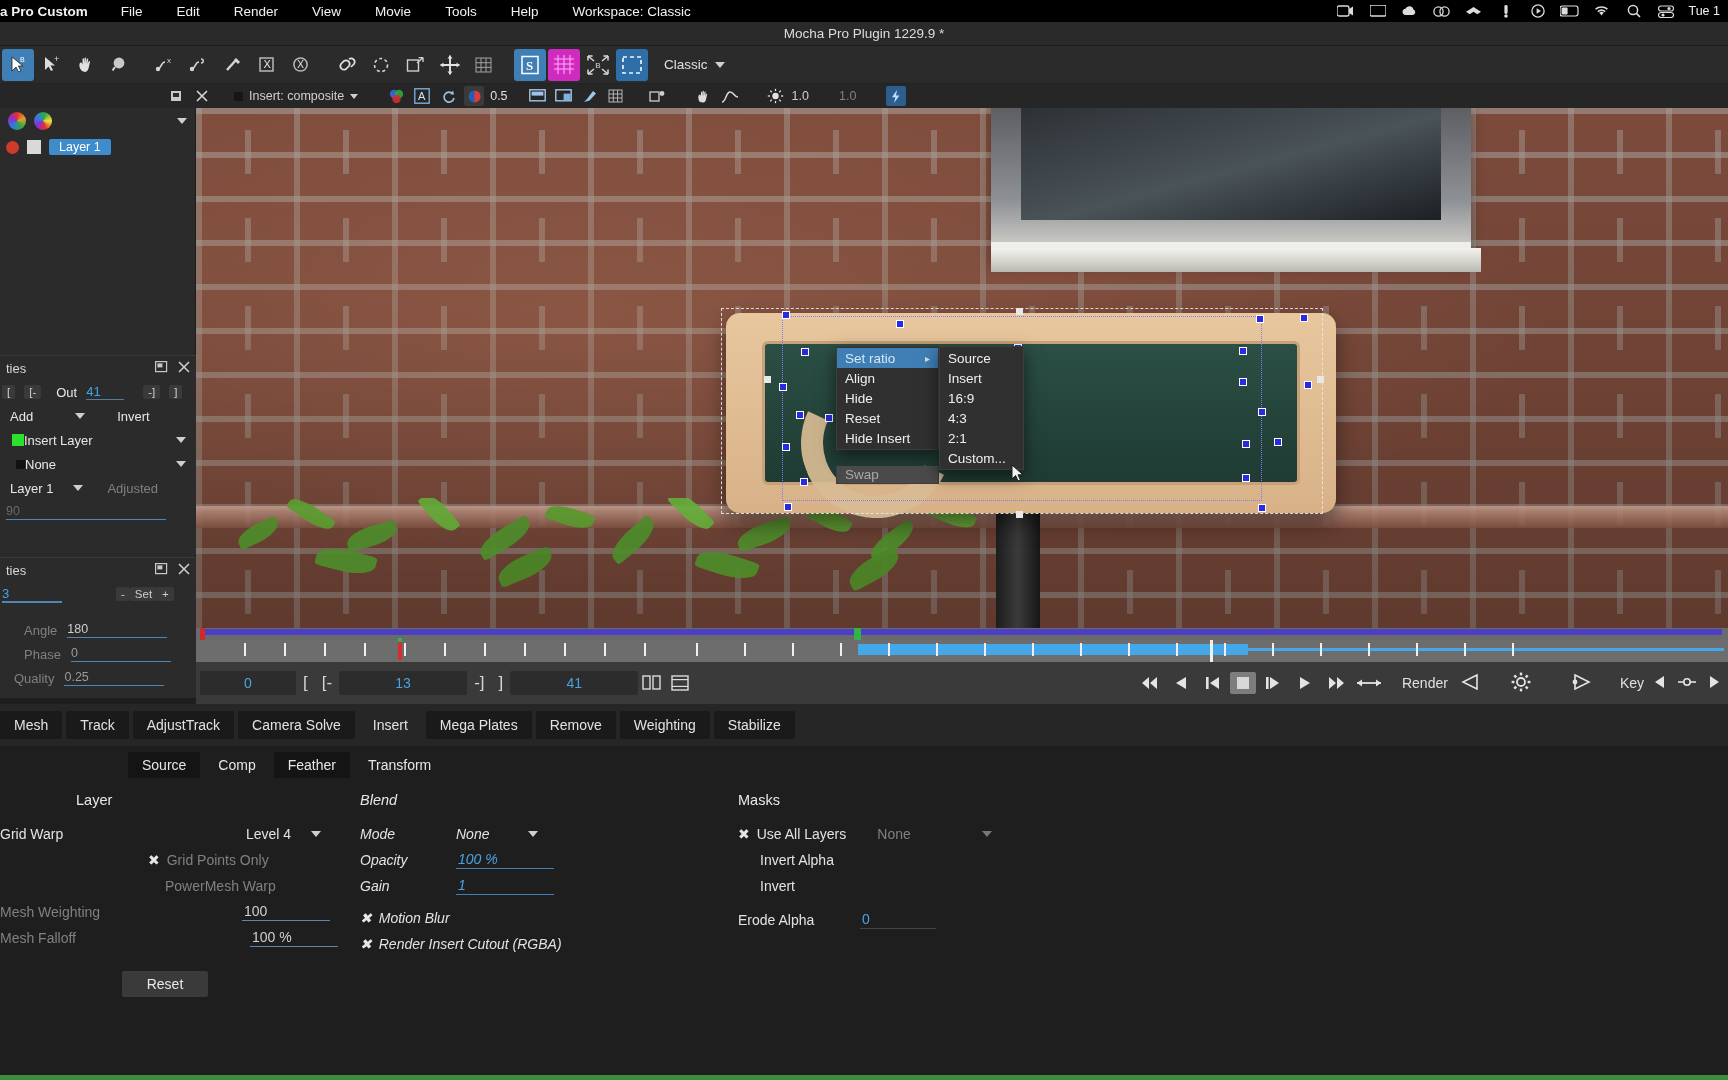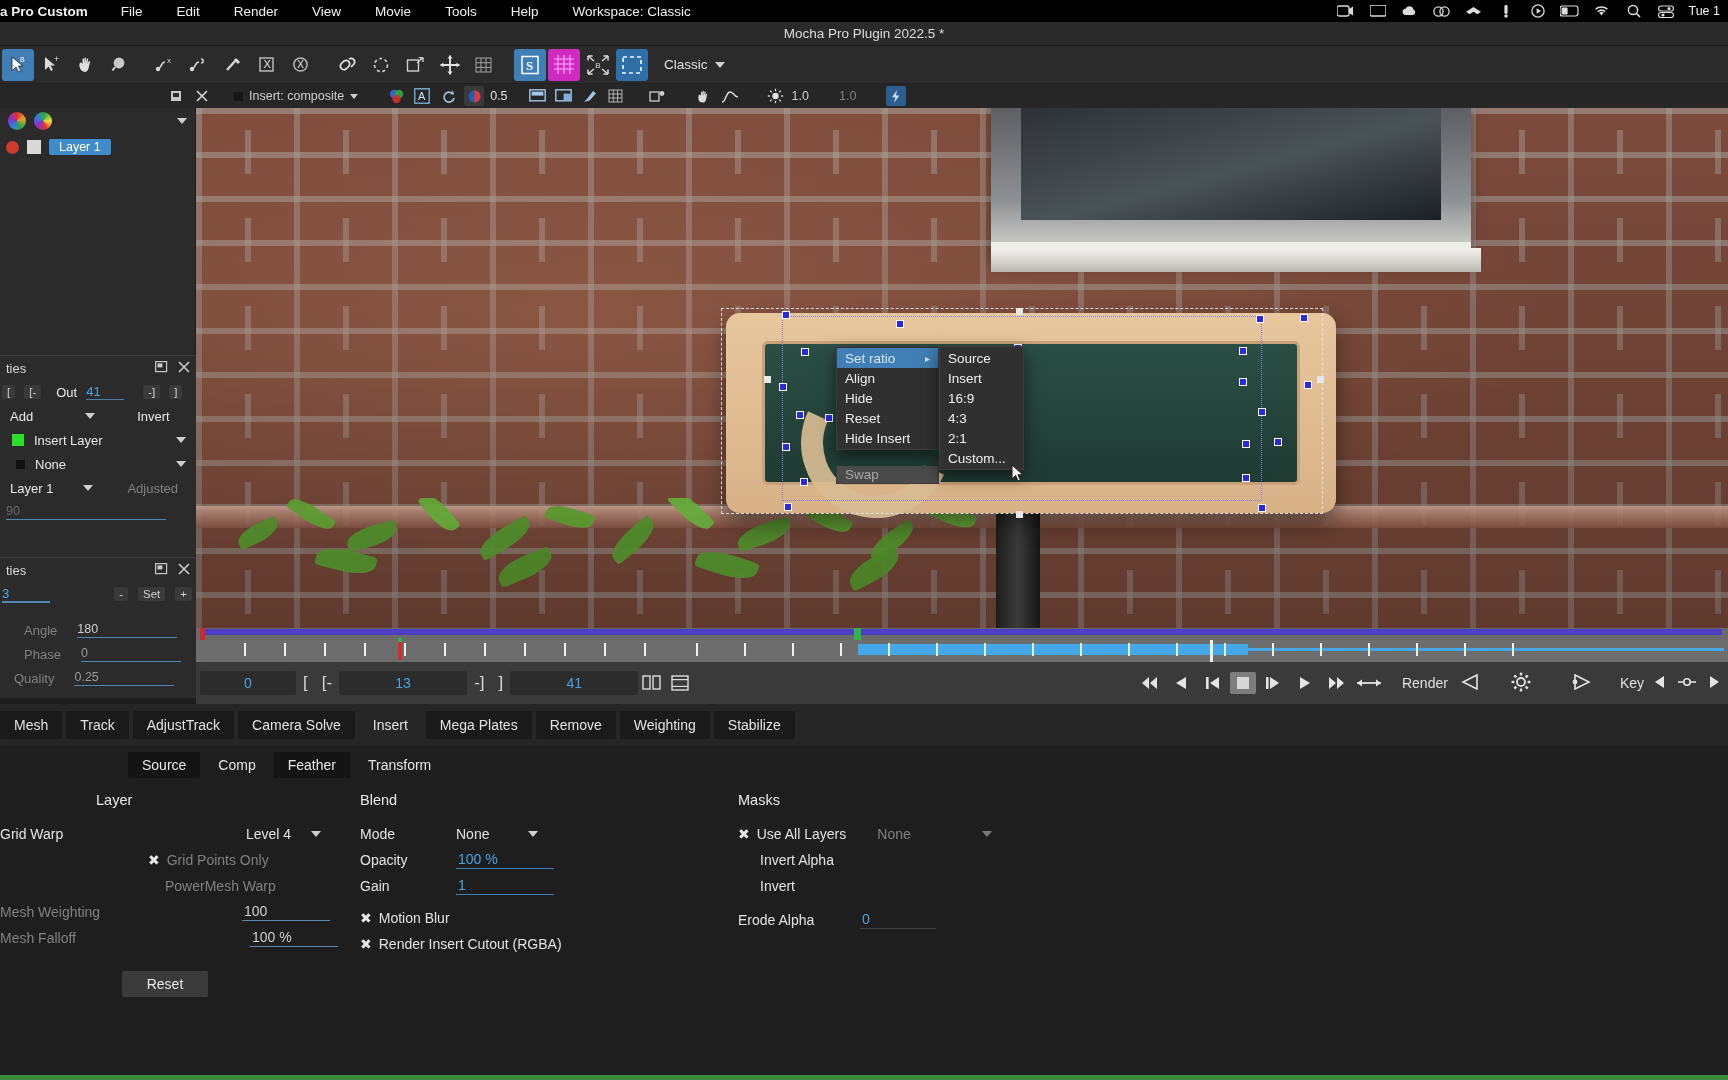--- a/index.html
+++ b/index.html
@@ -85,21 +85,21 @@
   
   .panelA {
     position:absolute; left:0; top:355px; width:196px; height:200px; background:#2b2b2b;
     border-top:1px solid #3a3a3a;
   }
   .panel-title {
     height:24px; display:flex; align-items:center; padding:0 6px;
     font-size:13px; color:#d8d8d8;
   }
   .panel-title .pt-icons { margin-left:auto; display:flex; gap:10px; align-items:center;}
-  .prow { display:flex; align-items:center; height:24px; padding:0 4px; font-size:13px; gap:10px;}
+  .prow { display:flex; align-items:center; height:24px; padding:0 4px; font-size:13px; gap:0;}
   .minibtn { background:#3a3a3a; color:#cfcfcf; font-size:11.5px; padding:1px 5px; border-radius:2px;}
   .val-blue { color:#4aa3e0; }
   .fieldline { border-bottom:1px solid #4a7fa8; min-width:60px; }
   .caret-dn { width:0;height:0;border-left:5px solid transparent;border-right:5px solid transparent;border-top:6px solid #cfcfcf;}
   .sq-green { width:12px;height:12px;background:#2ee02e;flex:none;}
   .sq-black { width:9px;height:9px;background:#111;flex:none;}
   .dim { color:#808080; }
   .inputline {
     border-bottom:1px solid #4f86b5; color:#6a6a6a; font-size:12.5px; padding-bottom:1px;
   }
@@ -285,21 +285,21 @@
   
   .parampanel {
     position:absolute; left:0; top:746px; width:1728px; height:334px; background:#1e1e1e;
   }
   .subtabs { display:flex; gap:4px; padding-left:128px; padding-top:6px; }
   .subtab { padding:5px 14px; font-size:14px; color:#e6e6e6; border-radius:2px; }
   .subtab.dark { background:#141414; }
   .pcols { display:flex; padding-top:14px; }
   .pcol { }
   .pcol.c1 { width:360px; padding-left:0px; }
-  .pcol.c2 { width:212px; }
+  .pcol.c2 { width:212px;font-style:italic; }
   .pcol.c3 { width:420px; }
   .grouphdr { font-size:14.5px; color:#e8e8e8; margin-bottom:13px; }
   .prow2 { display:flex; align-items:center; height:26px; font-size:14px; color:#e2e2e2; }
   .lbl { text-align:left; }
   .underline-field {
     border-bottom:1px solid #5a87ad; color:#cfcfcf; font-size:14px; padding:0 2px 1px 2px;
   }
   .underline-field.blue { color:#4aa3e0; border-bottom-color:#3f7fb5;}
   .xmark { color:#e6e6e6; font-size:14px; margin-right:7px; }
   .resetbtn {
@@ -392,21 +392,21 @@
             <circle cx="11" cy="3.5" r="1.6" fill="#e8e8e8"></circle>
             <rect x="0.5" y="7.5" width="15" height="5" rx="2.5" fill="none" stroke="#e8e8e8" stroke-width="1.2"></rect>
             <circle cx="5" cy="10" r="1.6" fill="#e8e8e8"></circle>
           </svg>
         </span>
       <span>Tue 1</span>
     </div>
   </div>
 
   <div class="titlebar">
-    <span>Mocha Pro Plugin 2022.5 *</span>
+    <span>Mocha Pro Plugin 1229.9 *</span>
   </div>
 
   <div class="toolbar">
     <div class="tbtn sel">
       <svg width="20" height="20" viewBox="0 0 20 20">
           <path d="M4 2 L4 16 L8 12 L10.6 17 L13 16 L10.4 11 L15 11 Z" fill="#fff" stroke="#222" stroke-width="0.8"></path>
           <text x="12" y="7" font-size="7" fill="#fff" font-family="Liberation Sans">B</text>
         </svg>
     </div>
     <div class="tbtn">
@@ -1032,21 +1032,21 @@
     <div class="subtabs">
       <div class="subtab dark"><span>Source</span></div>
       <div class="subtab"><span>Comp</span></div>
       <div class="subtab dark"><span>Feather</span></div>
       <div class="subtab"><span>Transform</span></div>
     </div>
 
     <div class="pcols">
 
       <div class="pcol c1">
-        <div class="grouphdr" style="padding-left:96px">Layer</div>
+        <div class="grouphdr" style="padding-left:76px">Layer</div>
         <div class="prow2">
           <span class="lbl" style="width:228px">Grid Warp</span>
           <span style="margin-left:18px">Level 4</span>
           <span class="caret-dn" style="margin-left:20px"></span>
         </div>
         <div class="prow2">
           <span style="width:148px"></span>
           <span class="xmark dim">✖</span>
           <span class="dim">Grid Points Only</span>
         </div>

